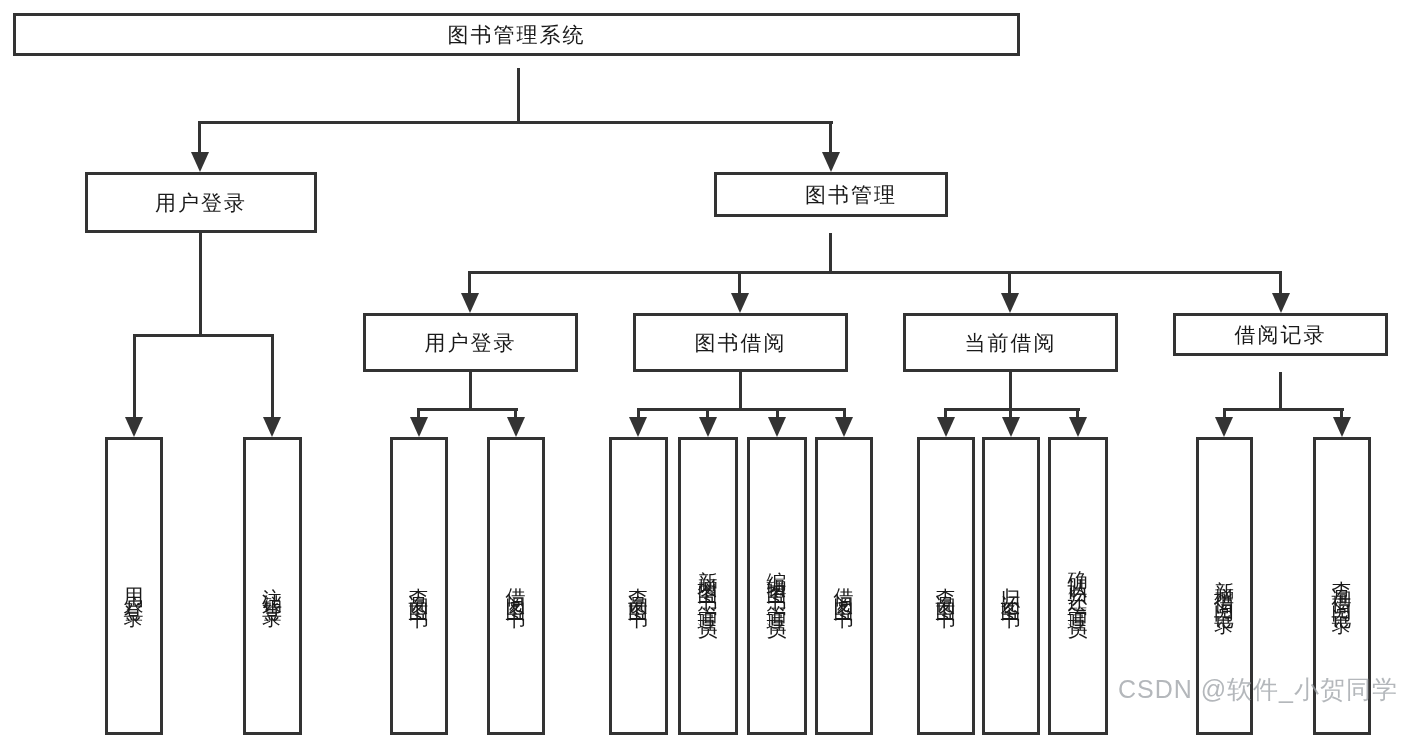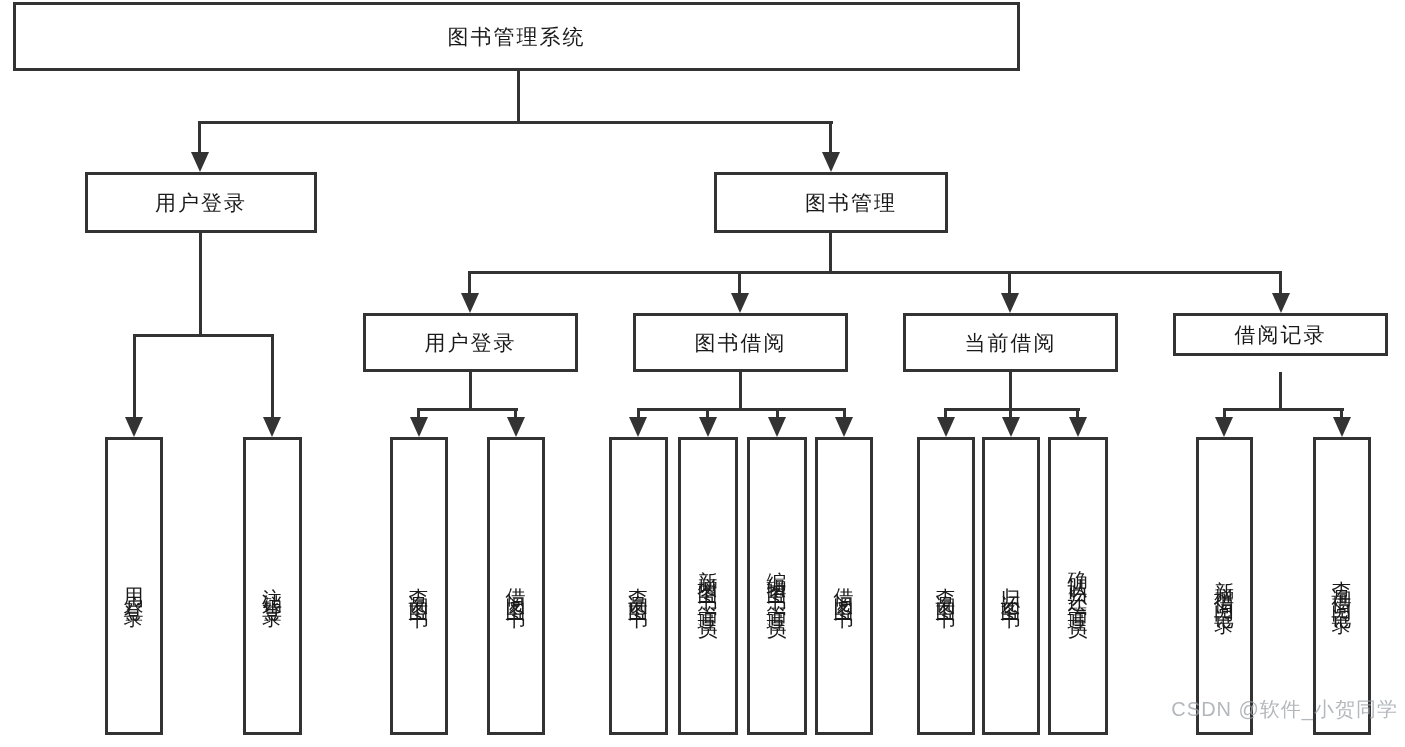--- a/index.html
+++ b/index.html
@@ -45,48 +45,47 @@
     position: absolute;
     width: 0; height: 0;
     border-left: 9px solid transparent;
     border-right: 9px solid transparent;
     border-top: 20px solid var(--line);
   }
   .watermark {
     position: absolute;
     top: 673px;
     right: 7px;
-    font-size: 20px;
+    font-size: 25px;
     letter-spacing: 1px;
     color: var(--watermark);
     opacity: 0.75;
     white-space: nowrap;
-    margin-top: 23px;
   }
 </style>
 </head>
 <body>
 
 <div class="canvas">
 
-  <div class="box" style="left:13px; top:2px; width:1007px; height:69px;text-align:right;">
+  <div class="box" style="left:13px; top:13px; width:1007px; height:43px;text-align:right;">
     <span class="hlabel">图书管理系统</span>
   </div>
 
   <div class="line" style="left:517px; top:68px;  width:3px;  height:53px;"></div>
   <div class="line" style="left:198px; top:121px; width:635px; height:3px;"></div>
   <div class="line" style="left:198px; top:121px; width:3px; height:32px;"></div>
   <div class="arrow" style="left:191px; top:152px;"></div>
   <div class="line" style="left:829px; top:121px; width:3px; height:32px;"></div>
   <div class="arrow" style="left:822px; top:152px;"></div>
 
   <div class="box" style="left:85px; top:172px; width:232px; height:61px;">
     <span class="hlabel">用户登录</span>
   </div>
-  <div class="box" style="left:714px; top:172px; width:234px; height:61px;padding-left:40px;">
+  <div class="box" style="left:714px; top:172px; width:234px; height:45px;padding-left:40px;">
     <span class="hlabel">图书管理</span>
   </div>
 
   <div class="line" style="left:199px; top:233px; width:3px; height:101px;"></div>
   <div class="line" style="left:133px; top:334px; width:141px; height:3px;"></div>
   <div class="line" style="left:133px; top:334px; width:3px; height:83px;"></div>
   <div class="arrow" style="left:125px; top:417px;"></div>
   <div class="line" style="left:271px; top:334px; width:3px; height:83px;"></div>
   <div class="arrow" style="left:263px; top:417px;"></div>
 

